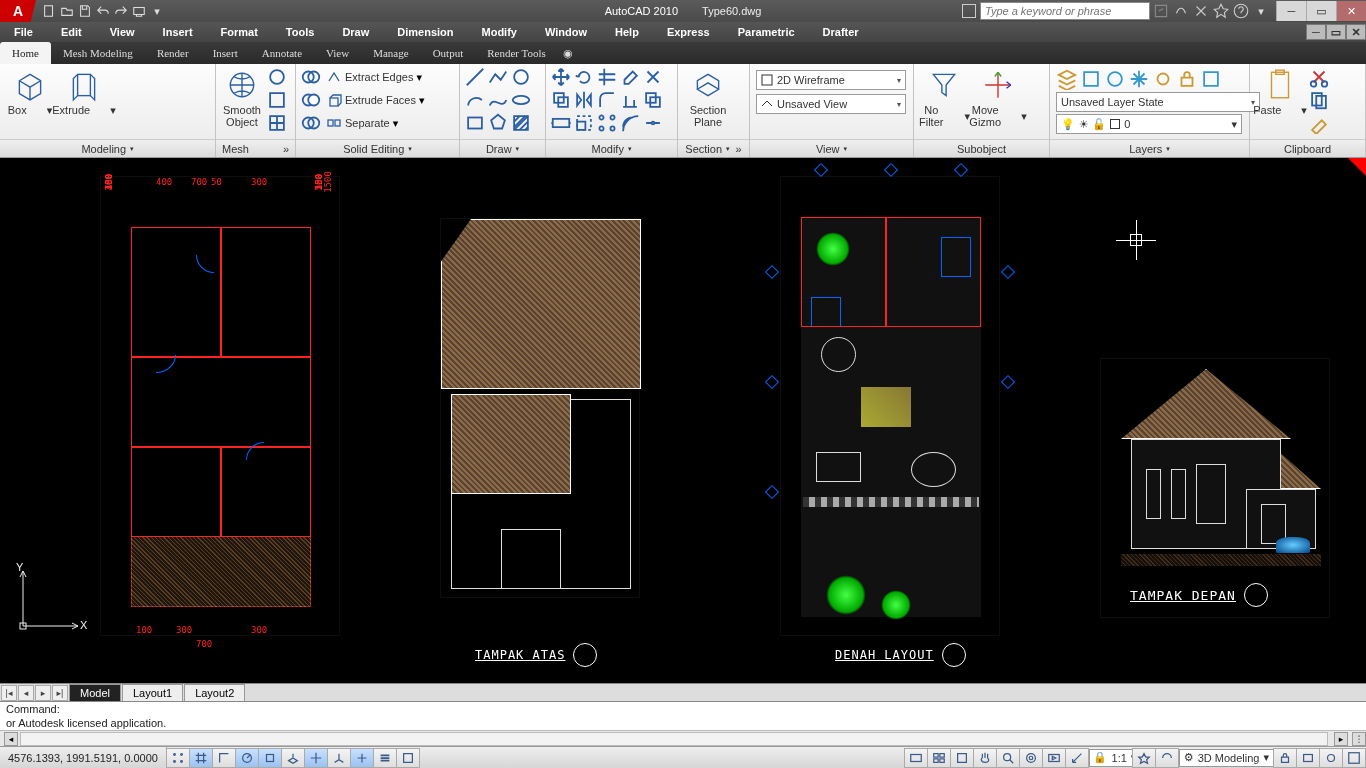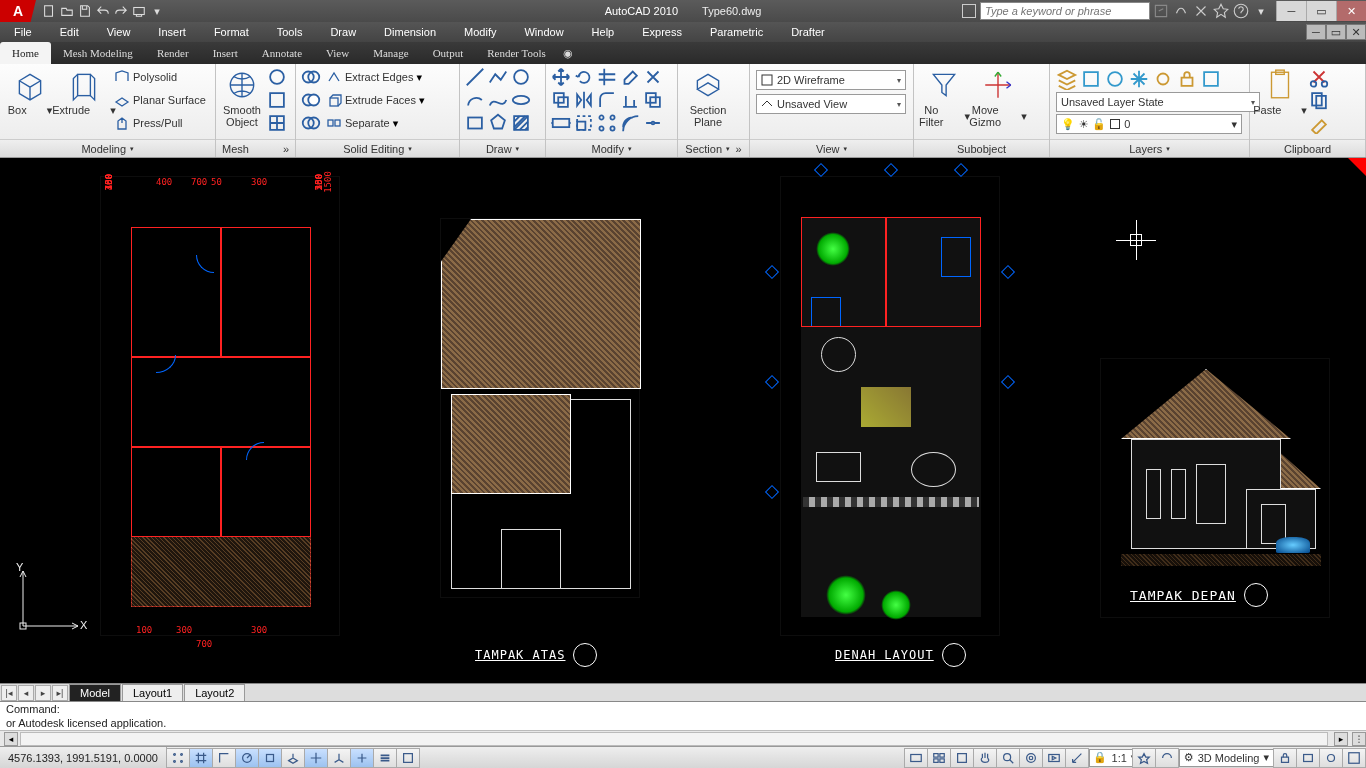--- a/index.html
+++ b/index.html
@@ -17,21 +17,21 @@
 .title-app { color:#fff; }
 .title-file { color:#eee; }
 .search-wrap { margin-left:auto; display:flex; align-items:center; gap:2px;}
 .search-input { width:170px; height:18px; background:#fff; border:1px solid #888; font-style:italic; color:#888; padding:0 4px;}
 .tb-iconbtn { width:18px;height:18px;display:flex;align-items:center;justify-content:center;color:#ddd;cursor:pointer;}
 .winbtns { display:flex; margin-left:6px;}
 .winbtn { width:30px;height:20px;display:flex;align-items:center;justify-content:center;color:#333;background:#d8d8d8;border-left:1px solid #aaa;cursor:pointer;}
 .winbtn.close{background:#b36b6b;color:#fff;}
 
 
-.menubar { height:20px; background:linear-gradient(#555,#444); display:flex; align-items:stretch; color:#fff; position:relative;}
+.menubar { height:20px; background:linear-gradient(#555,#444); display:flex; align-items:stretch; color:#fff; position:relative;font-weight:bold;}
 .menubar span { padding:0 14px; display:flex; align-items:center; cursor:pointer;}
 .doc-winbtns{margin-left:auto;display:flex;align-items:center;gap:0;}
 .doc-winbtn{width:20px;height:16px;background:#bbb;border:1px solid #777;display:flex;align-items:center;justify-content:center;color:#333;cursor:pointer;}
 
 
 .ribbon-tabs { height:22px; background:linear-gradient(#3a3a3a,#2a2a2a); display:flex; align-items:stretch; color:#ddd;}
 .ribbon-tab { padding:0 12px; display:flex;align-items:center; cursor:pointer;font-family:Liberation Serif, serif;}
 .ribbon-tab.active { background:#f4f4f4; color:#222; border-radius:3px 3px 0 0;}
 .rt-icon{width:20px;display:flex;align-items:center;justify-content:center;}
 
@@ -243,46 +243,20 @@
             <svg viewBox="0 0 32 32">
               <rect x="10" y="6" width="12" height="20"></rect>
               <path d="M10 6l-4 4v20l4-4M22 6l4 4v20l-4-4"></path>
             </svg>
           </div>
         <div class="lbl">
             <span>Extrude</span> 
             <span class="dd">▾</span>
           </div>
       </div>
-      <div class="stack">
-        <div class="row">
-            <div class="ic">
-              <svg viewBox="0 0 16 16">
-                <path d="M2 12V4l6-2 6 2v8"></path>
-              </svg>
-            </div>
-            <span class="txt">Polysolid</span>
-          </div>
-        <div class="row">
-            <div class="ic">
-              <svg viewBox="0 0 16 16">
-                <path d="M2 10l6-4 6 4-6 4z"></path>
-              </svg>
-            </div>
-            <span class="txt">Planar Surface</span>
-          </div>
-        <div class="row">
-            <div class="ic">
-              <svg viewBox="0 0 16 16">
-                <path d="M4 14h8V6l-4-3-4 3z M8 3v5"></path>
-              </svg>
-            </div>
-            <span class="txt">Press/Pull</span>
-          </div>
-      </div>
     </div>
     <div class="panel-title">
         <span>Modeling</span>
         <span class="dd">▾</span>
       </div>
   </div>
 
   <div class="panel" style="width:80px">
     <div class="panel-body">
       <div class="bigbtn" style="width:44px">

